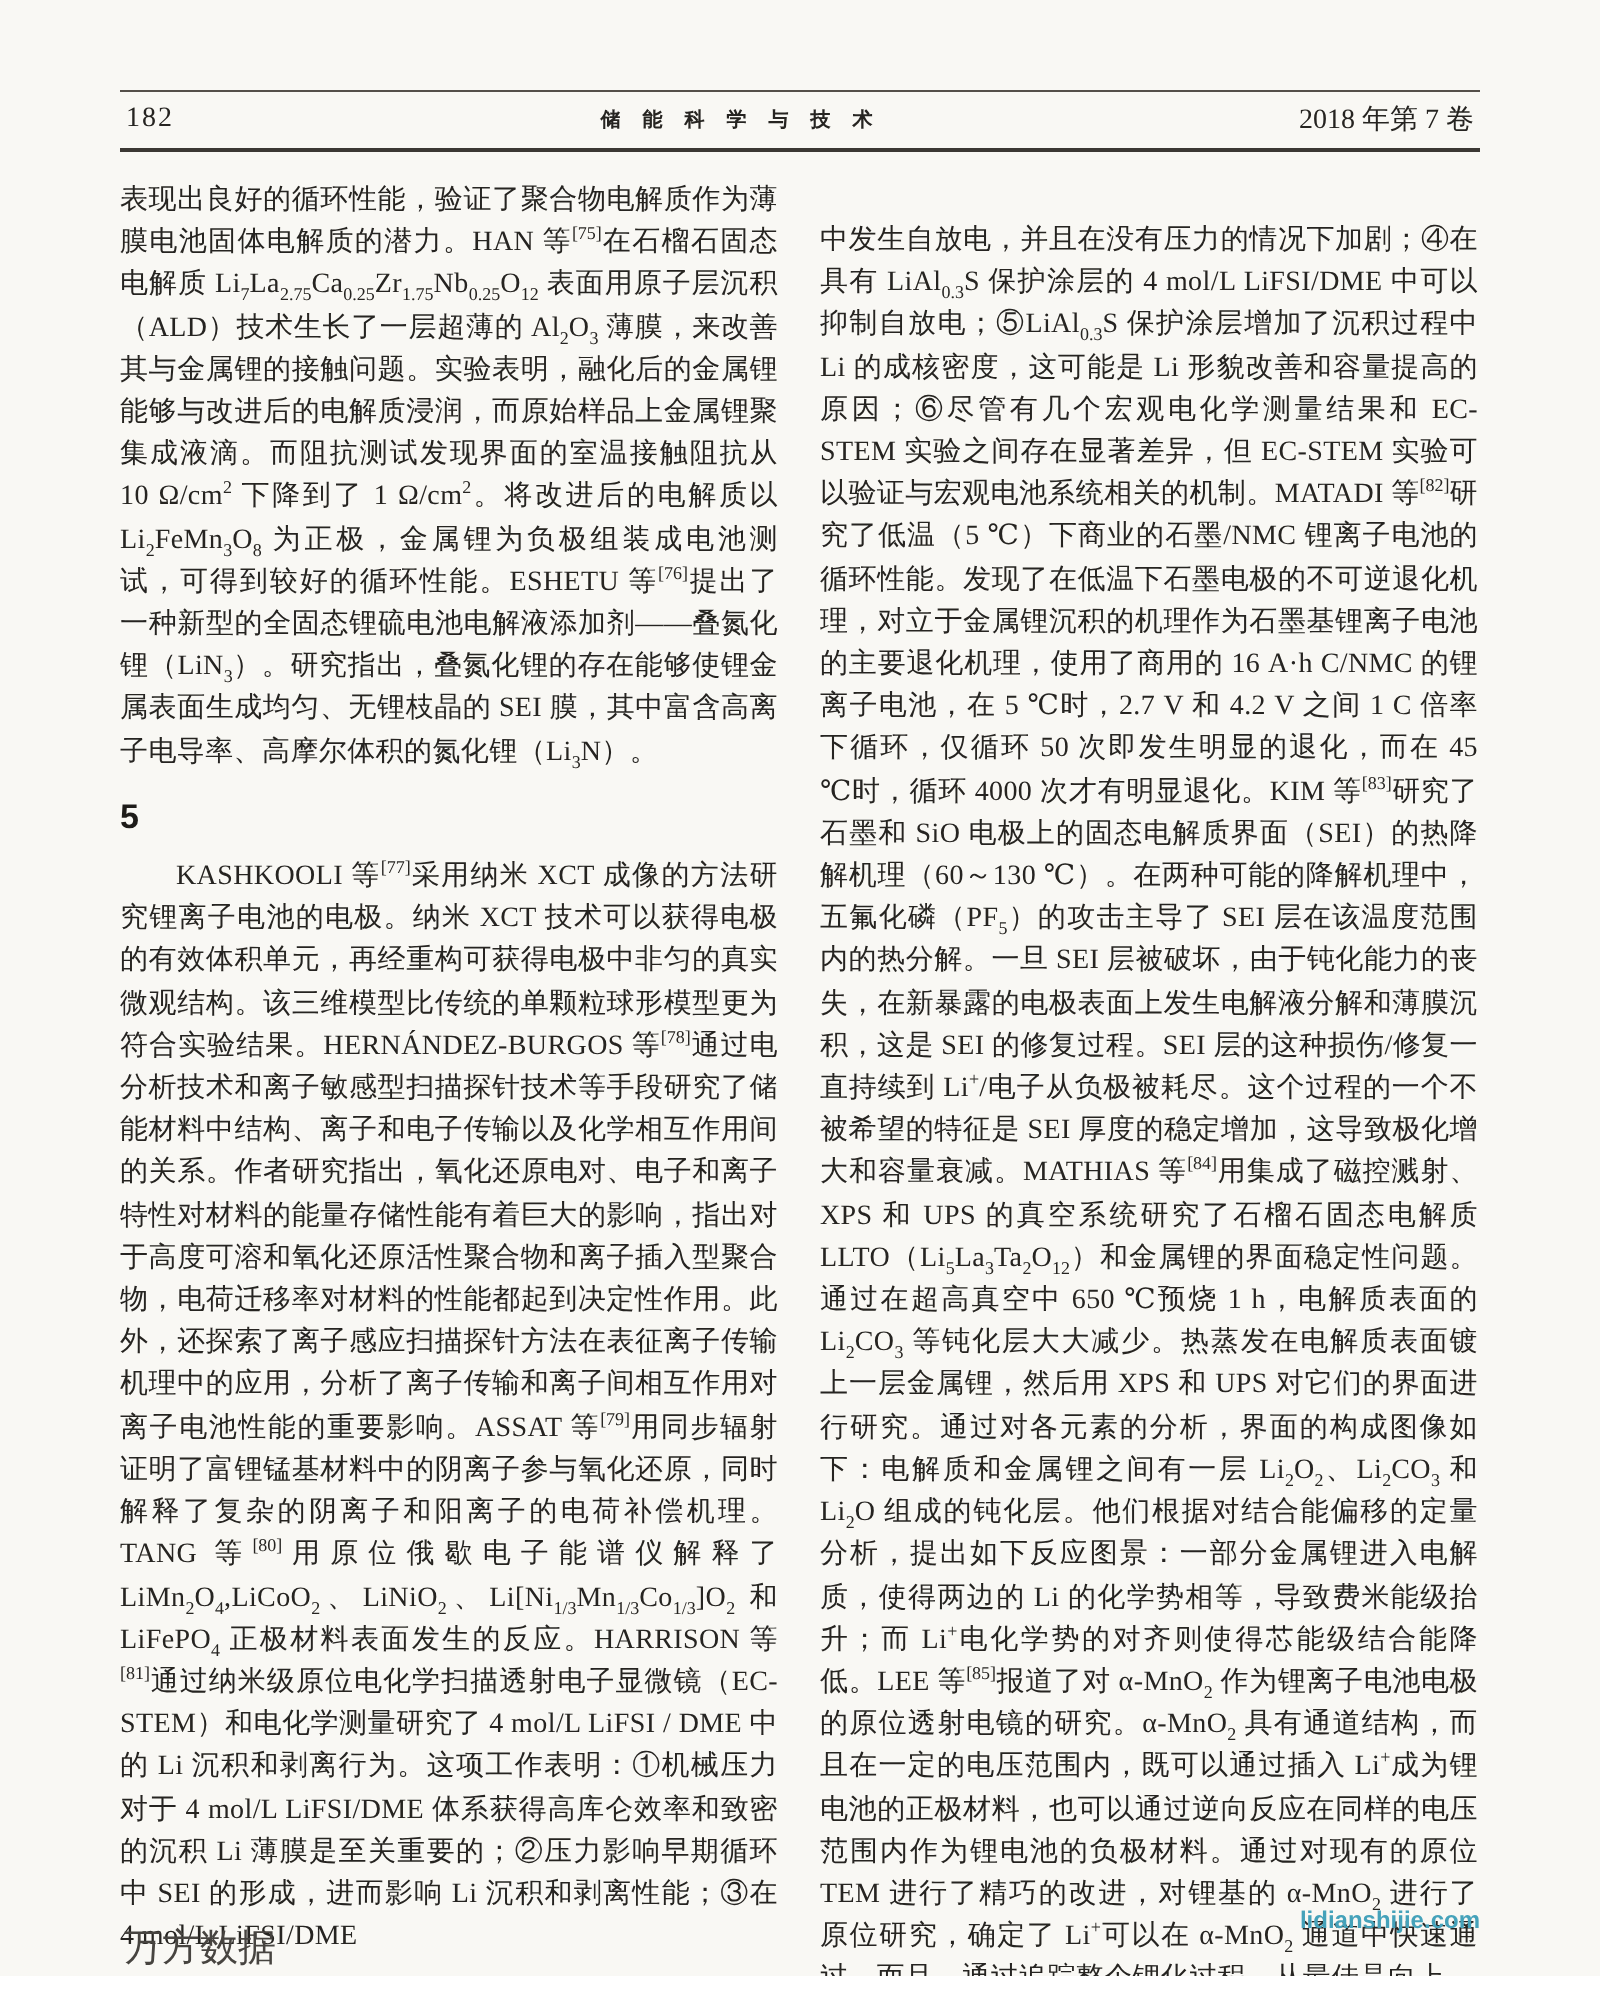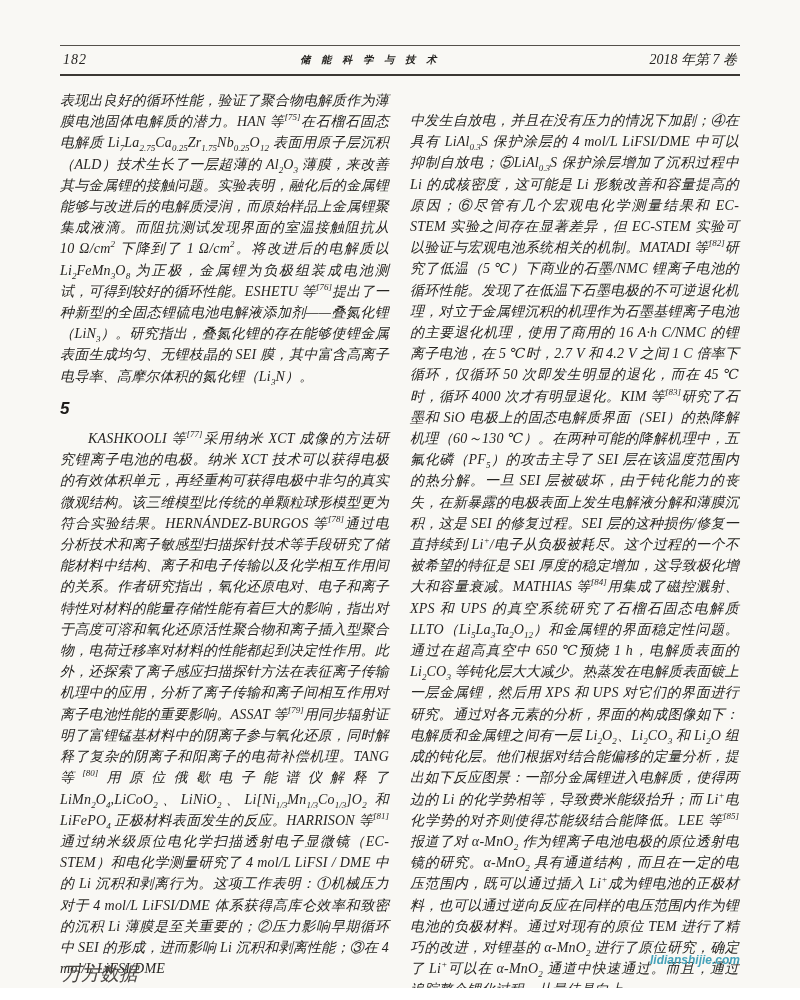--- a/index.html
+++ b/index.html
@@ -1,21 +1,20 @@
 <!DOCTYPE html>
 <html><head>
 <meta charset="utf-8">
 <style>
   html,body { margin:0; padding:0; }
   .page {
     position:relative; width:800px; height:988px;
     background:#f9f8f4; overflow:hidden;
     font-family:"Liberation Serif","DejaVu Serif",serif;
     color:#262421;
-    font-style:italic;
   }
   .header {
     position:absolute; top:45px; left:60px; width:680px; height:31px;
     box-sizing:border-box;
     border-top:1px solid #55504a;
     border-bottom:2.5px solid #3c3833;
     display:flex; justify-content:space-between; align-items:center;
     padding:0 3px;
   }
   .header .pagenum { font-size:14px; letter-spacing:1px; }

